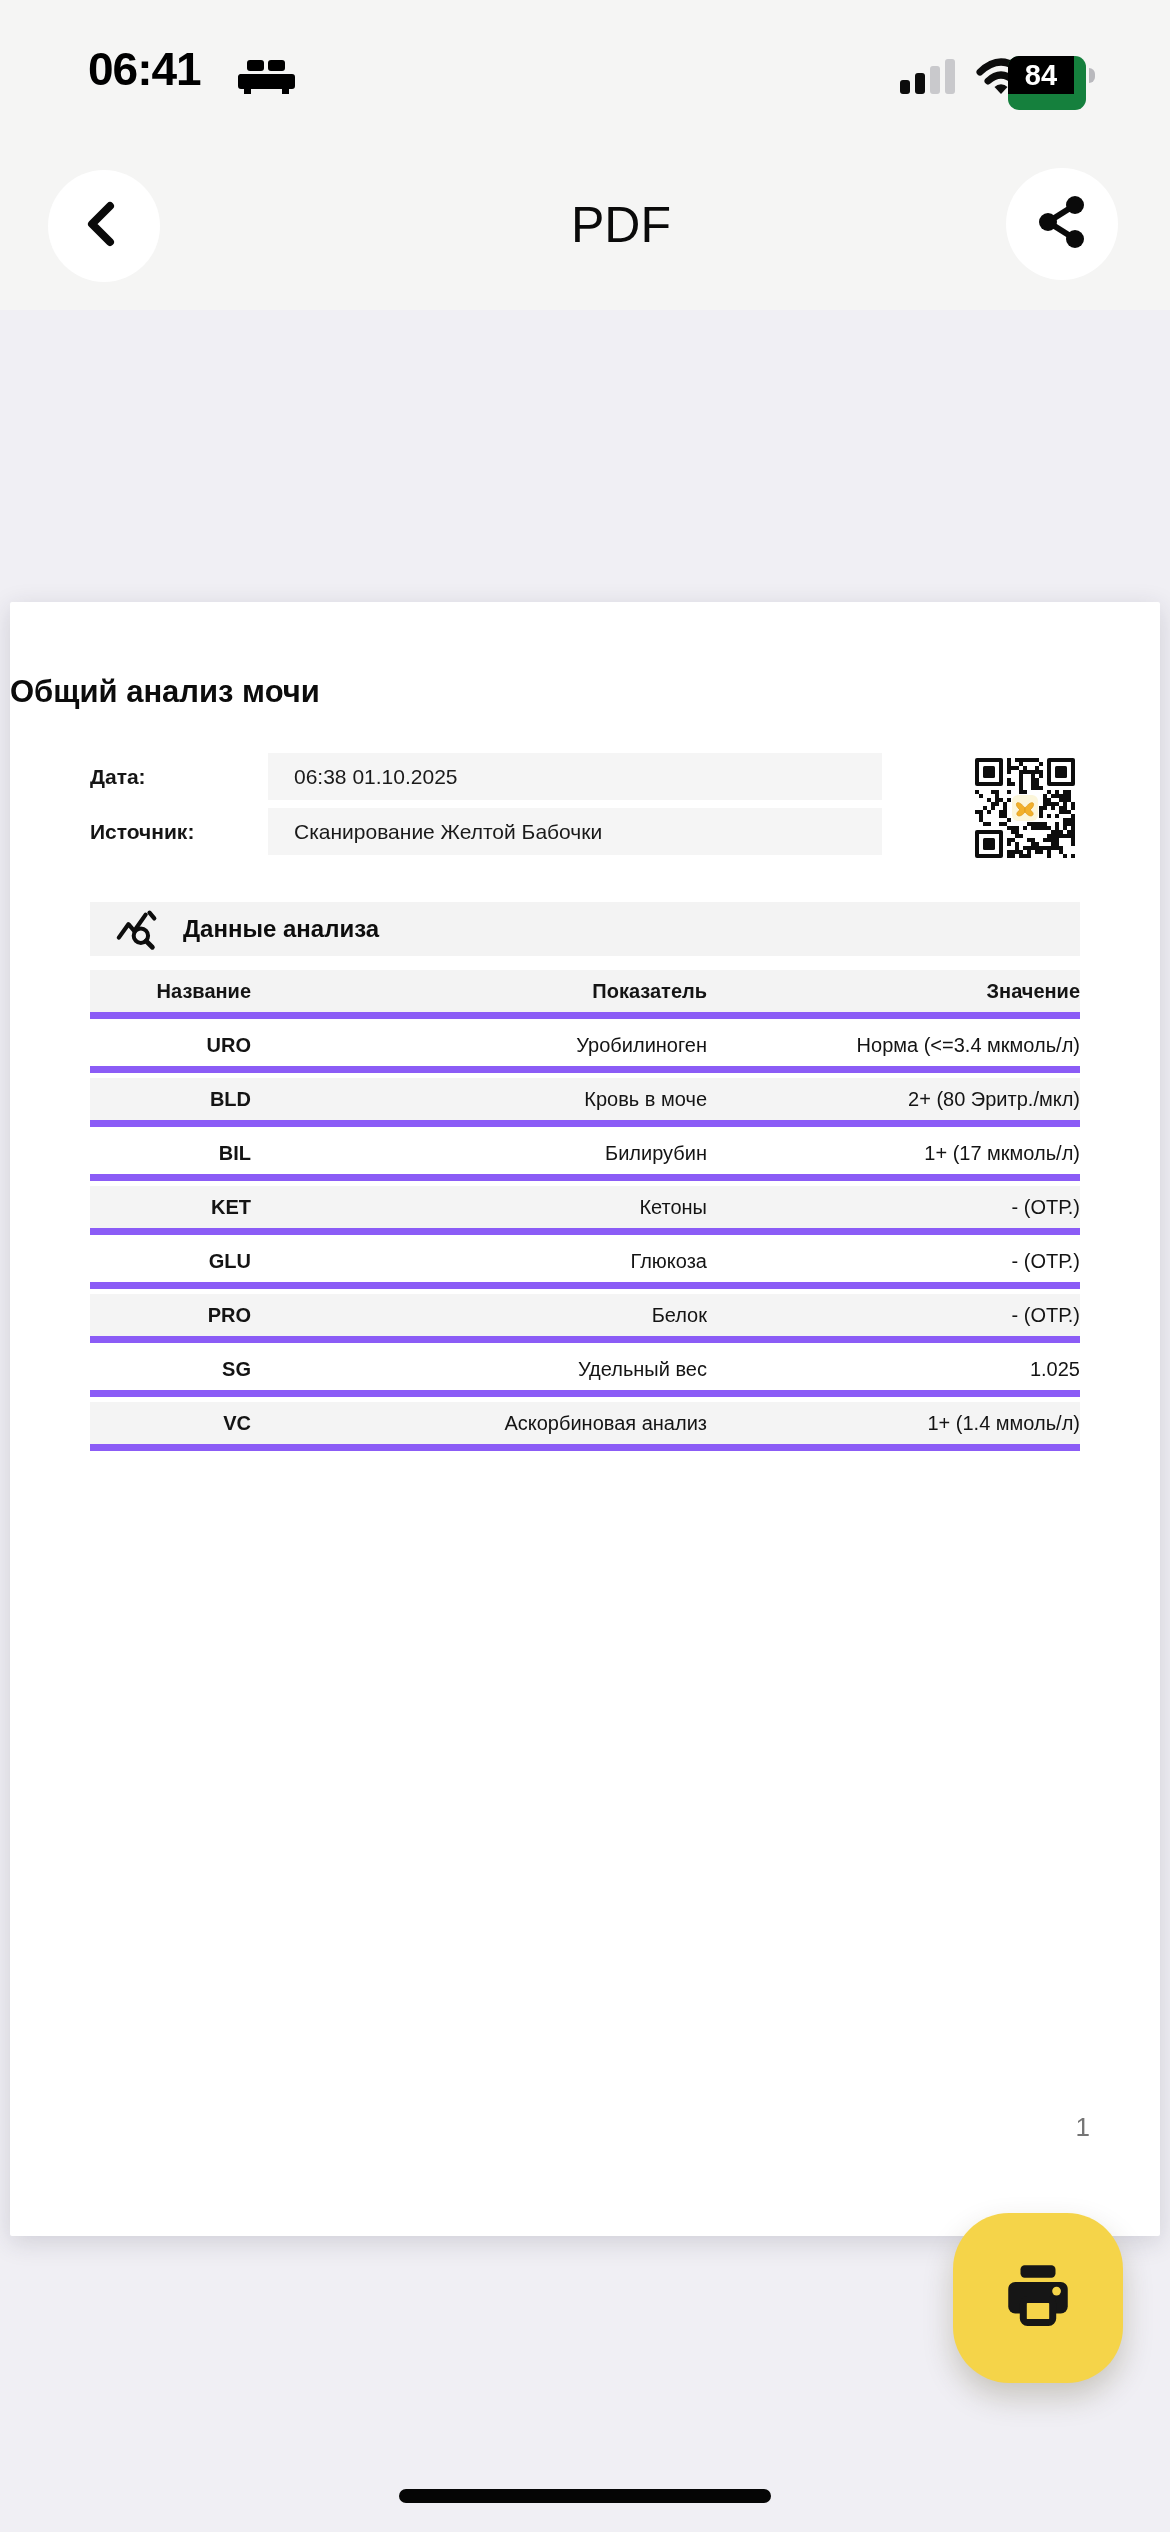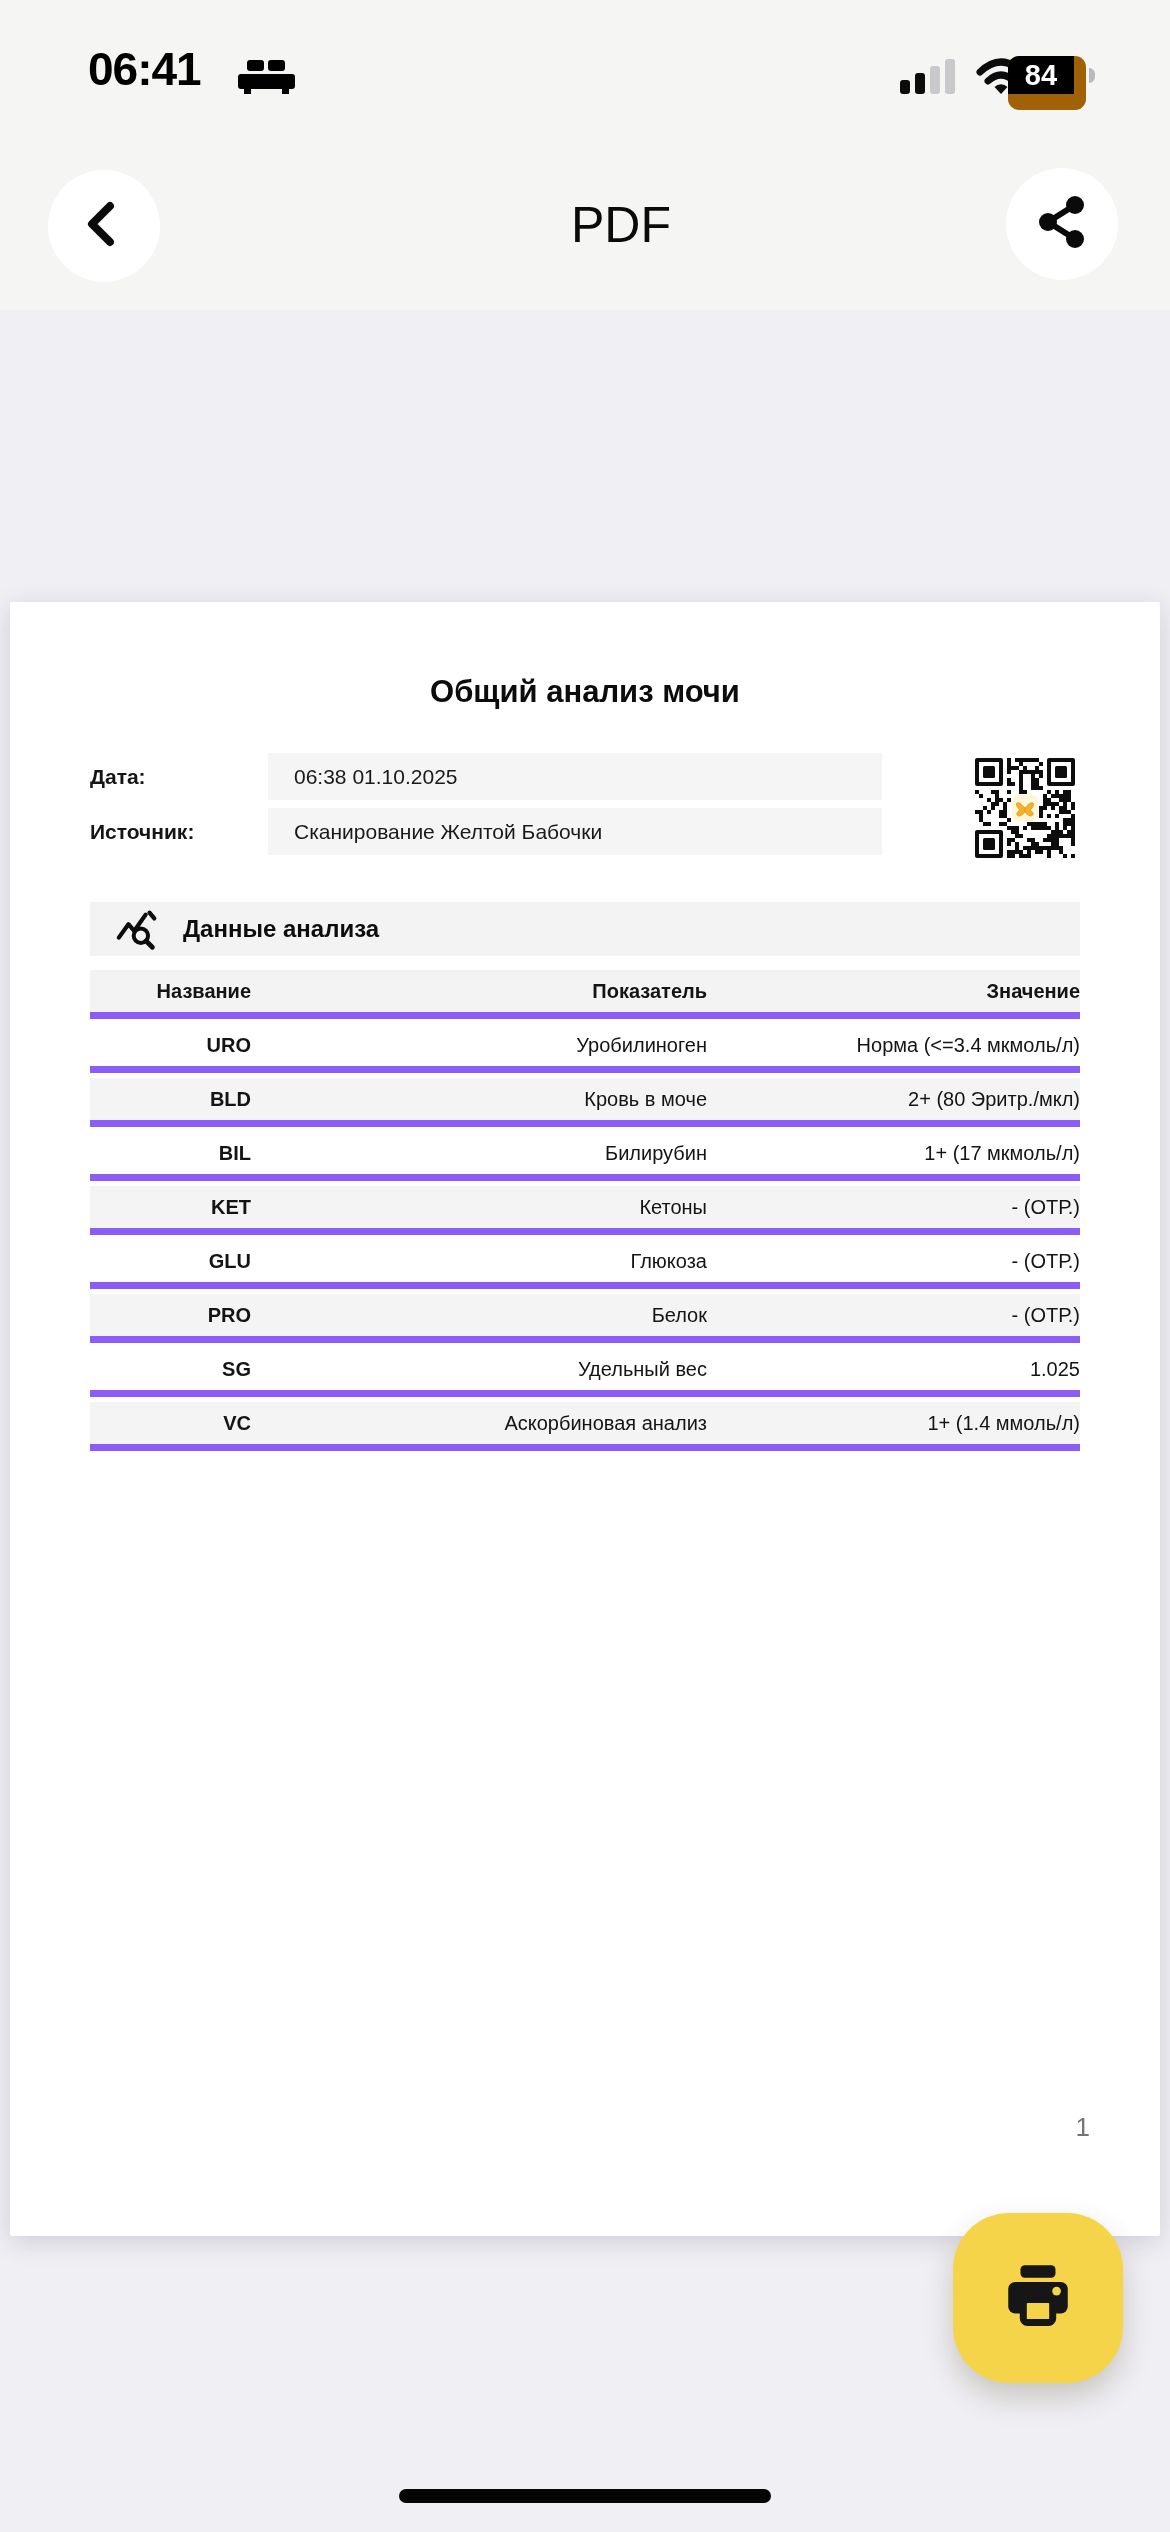--- a/index.html
+++ b/index.html
@@ -7,32 +7,32 @@
     position:relative;width:1170px;height:2532px;margin:0 auto;
     background:#f0eff4;overflow:hidden;
     font-family:"Liberation Sans", sans-serif;color:#111;
   }
   
   .top-chrome{position:absolute;left:0;top:0;width:1170px;height:310px;background:#f5f5f4;}
   .sb-time{position:absolute;left:88px;top:42px;font-size:46px;font-weight:700;letter-spacing:-1px;color:#000;}
   .sb-bed{position:absolute;left:238px;top:56px;}
   .sb-cell{position:absolute;left:900px;top:58px;}
   .sb-wifi{position:absolute;left:976px;top:58px;}
-  .sb-batt{position:absolute;left:1008px;top:56px;width:78px;height:54px;border-radius:11px;overflow:hidden;background:#a16207;}
+  .sb-batt{position:absolute;left:1008px;top:56px;width:78px;height:54px;border-radius:11px;overflow:hidden;background:#15803d;}
   .sb-batt .fill{position:absolute;left:0;top:0;height:38px;width:66px;background:#000;}
   .sb-batt .pct{position:absolute;left:0;top:0;width:66px;height:38px;line-height:39px;text-align:center;color:#fff;font-size:29px;font-weight:700;}
   .sb-batt-cap{position:absolute;left:1089px;top:68px;width:6px;height:15px;background:#b9b9bd;border-radius:0 6px 6px 0;}
   .nav-title{position:absolute;left:0;top:196px;width:1170px;text-align:center;font-size:50px;font-weight:500;color:#0a0a0a;margin-left:36px;}
   .circle-btn{position:absolute;width:112px;height:112px;border-radius:50%;background:#ffffff;display:flex;align-items:center;justify-content:center;}
   .btn-back{left:48px;top:170px;}
   .btn-share{left:1006px;top:168px;}
   
   .pdf-page{position:absolute;left:10px;top:602px;width:1150px;height:1634px;background:#ffffff;border-radius:2px;
     box-shadow:0 6px 26px rgba(40,40,60,.16);}
-  .doc-title{position:absolute;left:0;top:72px;width:1150px;text-align:center;font-size:31px;font-weight:700;color:#0c0c0c;}
+  .doc-title{position:absolute;left:0;top:72px;width:1150px;font-size:31px;font-weight:700;color:#0c0c0c;}
   .meta-label{position:absolute;left:80px;font-size:21px;font-weight:700;color:#151515;height:47px;line-height:47px;}
   .meta-field{position:absolute;left:258px;width:614px;height:47px;background:#f5f5f5;font-size:21px;color:#1a1a1a;line-height:47px;padding-left:26px;box-sizing:border-box;}
   .f1{top:151px;} .f2{top:206px;}
   .qr-box{position:absolute;left:965px;top:156px;width:100px;height:100px;}
   .section-bar{position:absolute;left:80px;top:300px;width:990px;height:54px;background:#f3f3f3;display:flex;align-items:center;}
   .section-bar svg{margin-left:25px;}
   .section-title{margin-left:22px;font-size:24px;font-weight:700;color:#0d0d0d;}
   .analysis-table{position:absolute;left:80px;top:363px;width:990px;border-collapse:separate;border-spacing:0;table-layout:fixed;}
   .analysis-table col.c1{width:161px;} .analysis-table col.c2{width:456px;} .analysis-table col.c3{width:373px;}
   .analysis-table th,.analysis-table td{

